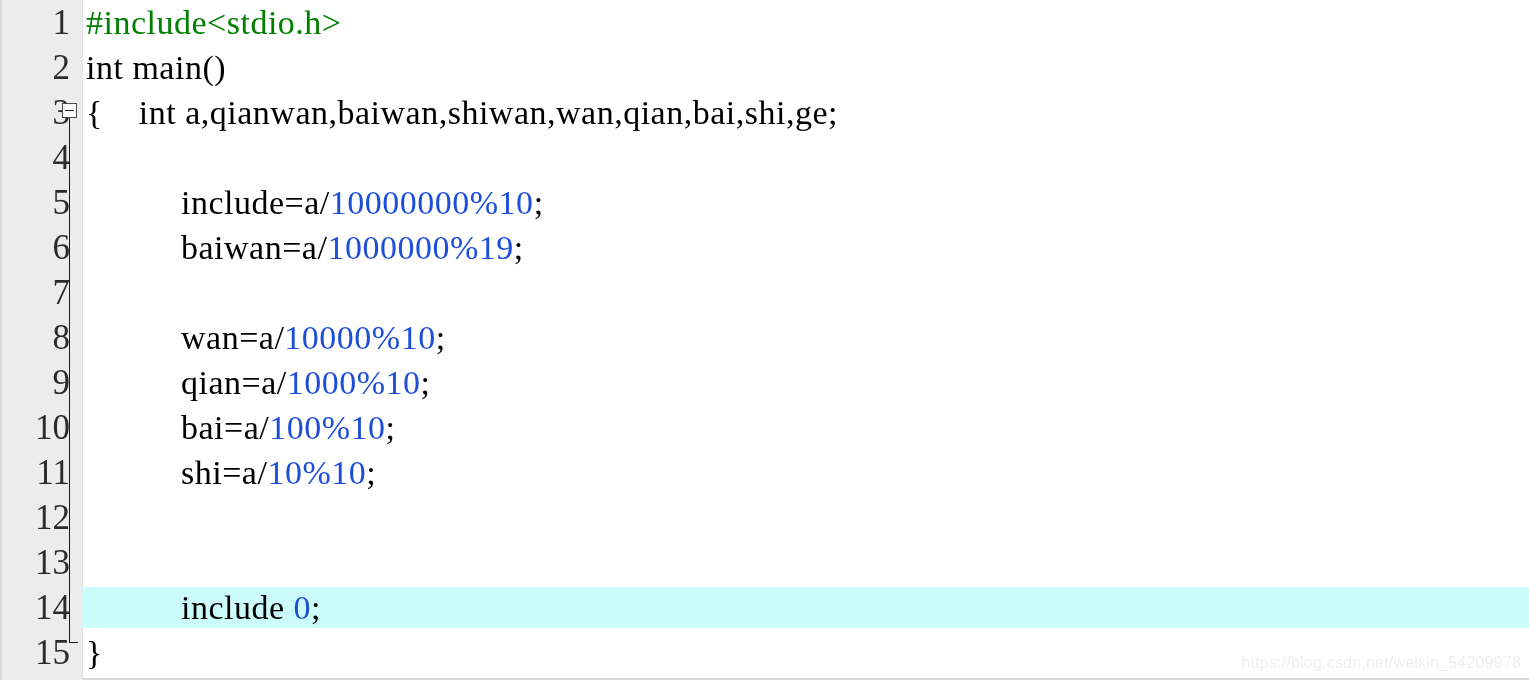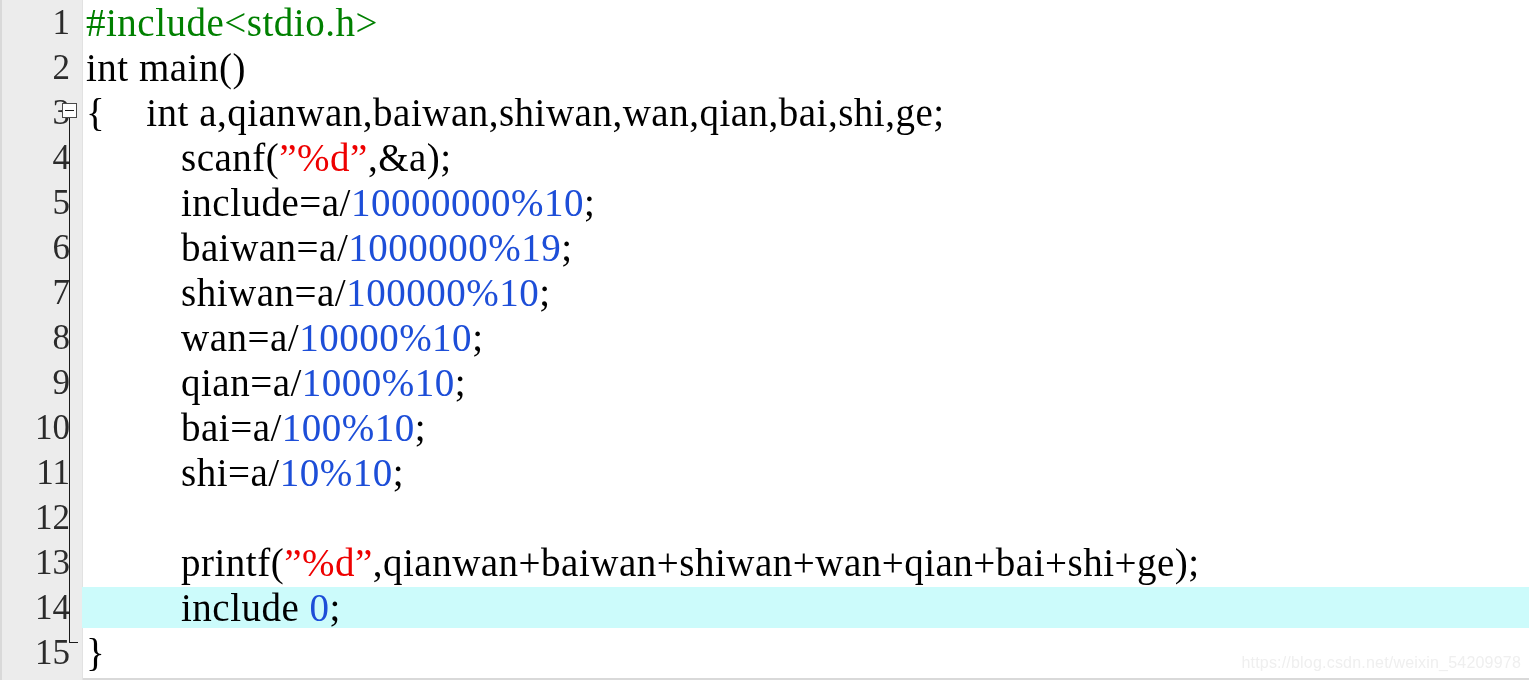--- a/index.html
+++ b/index.html
@@ -73,21 +73,21 @@
     font-size: 35px;
     line-height: 45px;
     color: #2b2b2b;
     font-family: "Liberation Serif", "DejaVu Serif", serif;
   }
 
   .code {
     position: absolute;
     left: 84px;
     top: 0;
-    font-size: 39px;
+    font-size: 34px;
     line-height: 45px;
     color: #000000;
     letter-spacing: 0.5px;
     font-family: "Liberation Serif", "DejaVu Serif", serif;
   }
   .indent { display: inline-block; width: 95px; }
 
   
   .tok-pre  { color: #008000; }
   .tok-str  { color: #ee0000; }
@@ -155,29 +155,29 @@
   <div class="gutter"></div>
 
   <div class="fold-box"></div>
   <div class="fold-line"></div>
   <div class="fold-foot"></div>
 
   <div class="rows" id="rows">
       <div class="row"><div class="lineno">1</div><div class="code code-text"><span class="tok-pre">#include&lt;stdio.h&gt;</span></div></div>
       <div class="row"><div class="lineno">2</div><div class="code code-text"><span class="tok-plain">int main()</span></div></div>
       <div class="row"><div class="lineno">3</div><div class="code code-text"><span class="tok-plain">{    int a,qianwan,baiwan,shiwan,wan,qian,bai,shi,ge;</span></div></div>
-      <div class="row"><div class="lineno">4</div><div class="code code-text"><span class="indent"></span><span class="tok-plain">scanf(</span><span class="tok-str">”%d”</span><span class="tok-plain">,&amp;a);</span></div></div>
+      <div class="row"><div class="lineno">4</div></div>
       <div class="row"><div class="lineno">5</div><div class="code code-text"><span class="indent"></span><span class="tok-plain">include=a/</span><span class="tok-num">10000000%10</span><span class="tok-plain">;</span></div></div>
       <div class="row"><div class="lineno">6</div><div class="code code-text"><span class="indent"></span><span class="tok-plain">baiwan=a/</span><span class="tok-num">1000000%19</span><span class="tok-plain">;</span></div></div>
-      <div class="row"><div class="lineno">7</div><div class="code code-text"><span class="indent"></span><span class="tok-plain">shiwan=a/</span><span class="tok-num">100000%10</span><span class="tok-plain">;</span></div></div>
+      <div class="row"><div class="lineno">7</div></div>
       <div class="row"><div class="lineno">8</div><div class="code code-text"><span class="indent"></span><span class="tok-plain">wan=a/</span><span class="tok-num">10000%10</span><span class="tok-plain">;</span></div></div>
       <div class="row"><div class="lineno">9</div><div class="code code-text"><span class="indent"></span><span class="tok-plain">qian=a/</span><span class="tok-num">1000%10</span><span class="tok-plain">;</span></div></div>
       <div class="row"><div class="lineno">10</div><div class="code code-text"><span class="indent"></span><span class="tok-plain">bai=a/</span><span class="tok-num">100%10</span><span class="tok-plain">;</span></div></div>
       <div class="row"><div class="lineno">11</div><div class="code code-text"><span class="indent"></span><span class="tok-plain">shi=a/</span><span class="tok-num">10%10</span><span class="tok-plain">;</span></div></div>
       <div class="row"><div class="lineno">12</div></div>
-      <div class="row"><div class="lineno">13</div><div class="code code-text"><span class="indent"></span><span class="tok-plain">printf(</span><span class="tok-str">”%d”</span><span class="tok-plain">,qianwan+baiwan+shiwan+wan+qian+bai+shi+ge);</span></div></div>
+      <div class="row"><div class="lineno">13</div></div>
       <div class="row hl"><div class="lineno">14</div><div class="code code-text"><span class="indent"></span><span class="tok-plain">include </span><span class="tok-num">0</span><span class="tok-plain">;</span></div></div>
       <div class="row"><div class="lineno">15</div><div class="code code-text"><span class="tok-plain">}</span></div></div>
     </div>
 
   <div class="watermark">https://blog.csdn.net/weixin_54209978</div>
 
 </div>
 
 </body></html>

